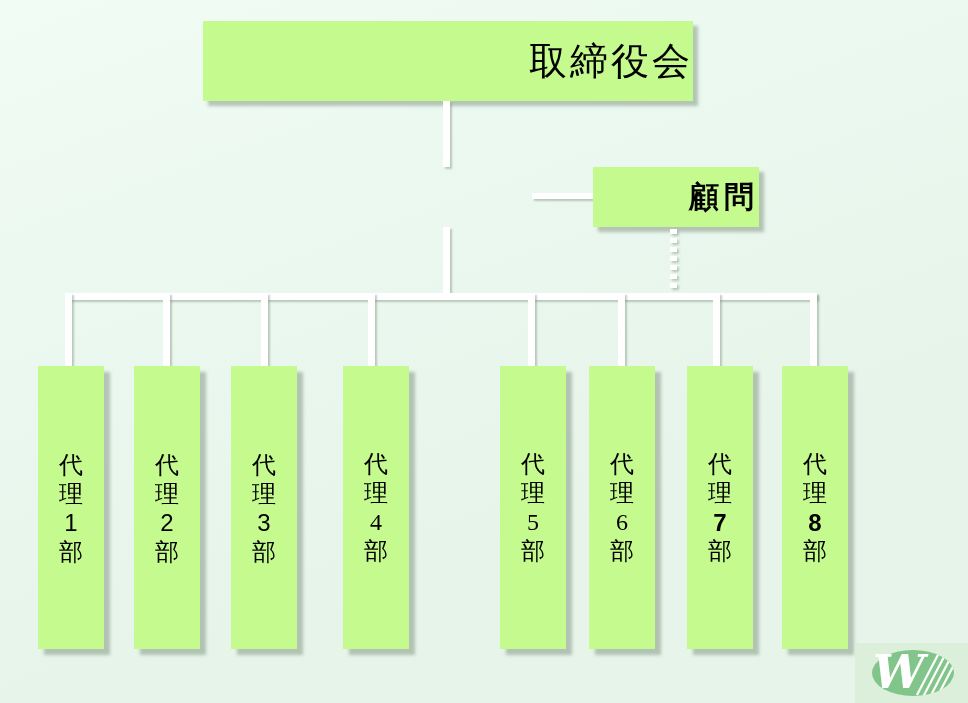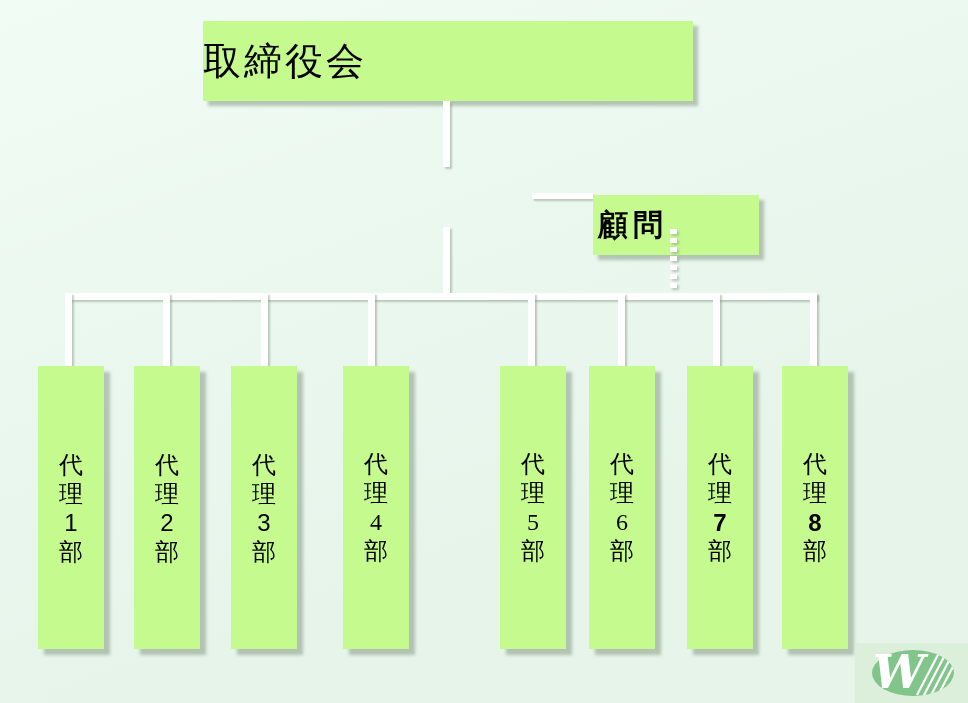--- a/index.html
+++ b/index.html
@@ -14,25 +14,25 @@
   }
   html,body{margin:0;padding:0;}
   .canvas{
     position:relative;width:968px;height:703px;overflow:hidden;
     background:linear-gradient(160deg,var(--background-top) 0%,var(--background-bottom) 70%);
     font-family:"Liberation Sans",sans-serif;color:var(--text);
   }
   .gbox{
     position:absolute;background:var(--box-fill);
     box-shadow:5px 5px 3px rgba(125,145,125,.5);
-    display:flex;align-items:center;justify-content:flex-start;
+    display:flex;align-items:center;justify-content:flex-end;
   }
   #root-box{left:203px;top:21px;width:490px;height:80px;font-size:38px;letter-spacing:3px;}
   #president-box{left:360px;top:167px;width:172px;height:60px;font-size:30px;font-weight:bold;letter-spacing:5px;}
-  #advisor-box{left:593px;top:167px;width:166px;height:60px;font-size:30px;font-weight:bold;letter-spacing:5px;margin-top:28px;}
+  #advisor-box{left:593px;top:167px;width:166px;height:60px;font-size:30px;font-weight:bold;letter-spacing:5px;}
   #president-box span,#advisor-box span{margin-left:5px;} 
   .line{
     position:absolute;background:var(--connector);
     box-shadow:2px 2px 2px rgba(125,145,125,.45);
   }
   .v1{left:443px;top:101px;width:7px;height:66px;}
   .v2{left:443px;top:227px;width:7px;height:66px;}
   .h1{left:532px;top:193px;width:61px;height:6px;}
   .rail{left:65px;top:293px;width:752px;height:7px;}
   .drop{position:absolute;top:293px;width:7px;height:73px;background:var(--connector);

